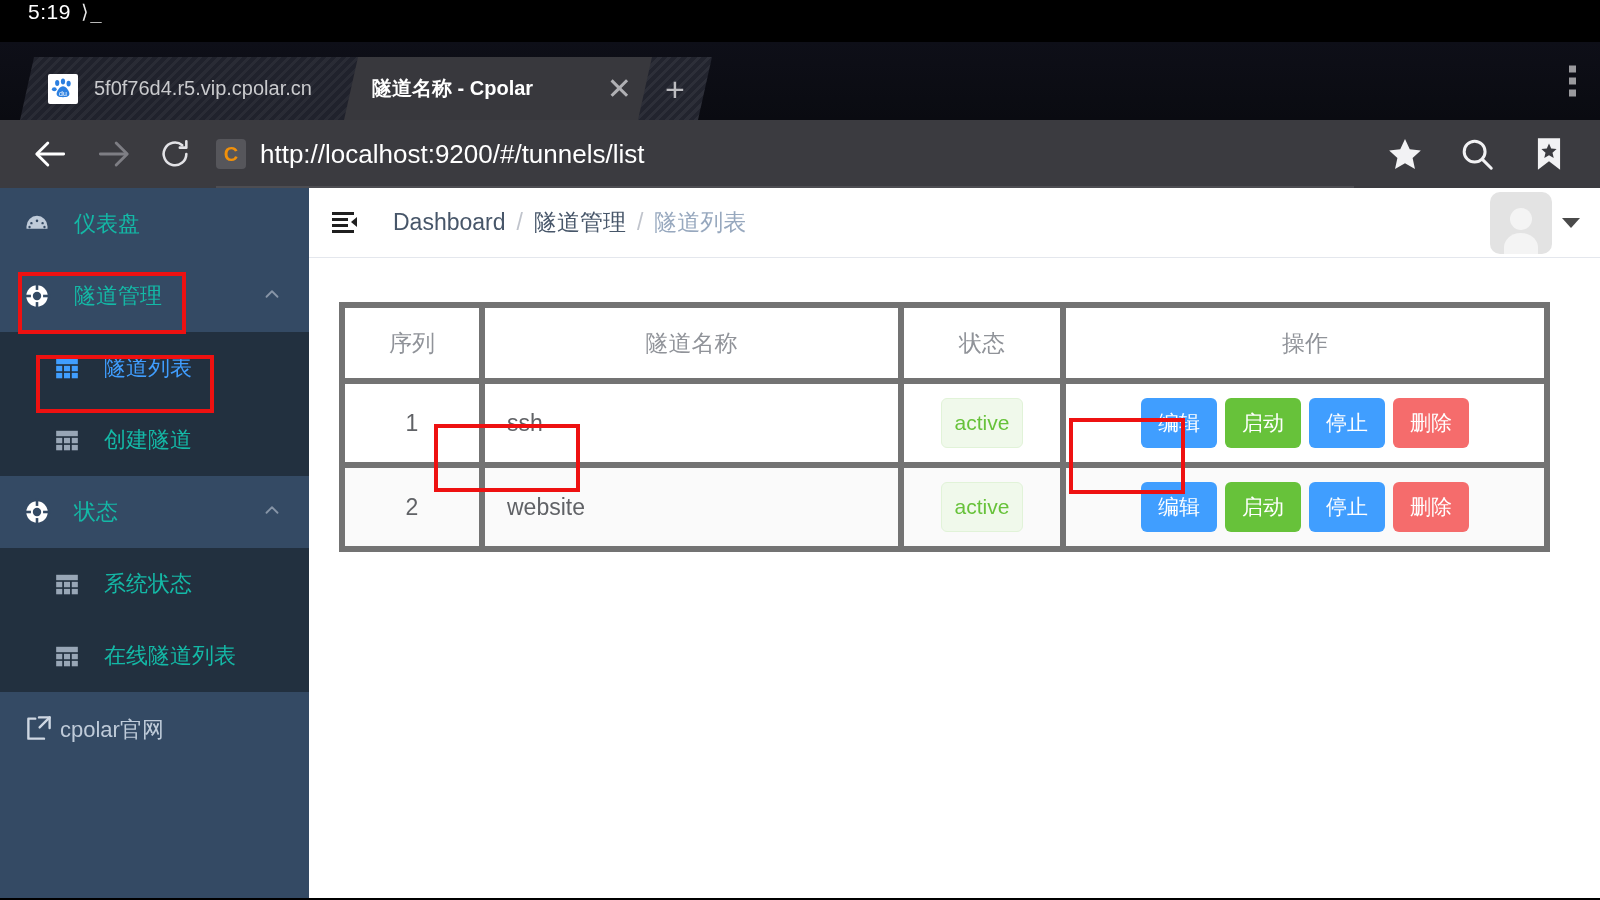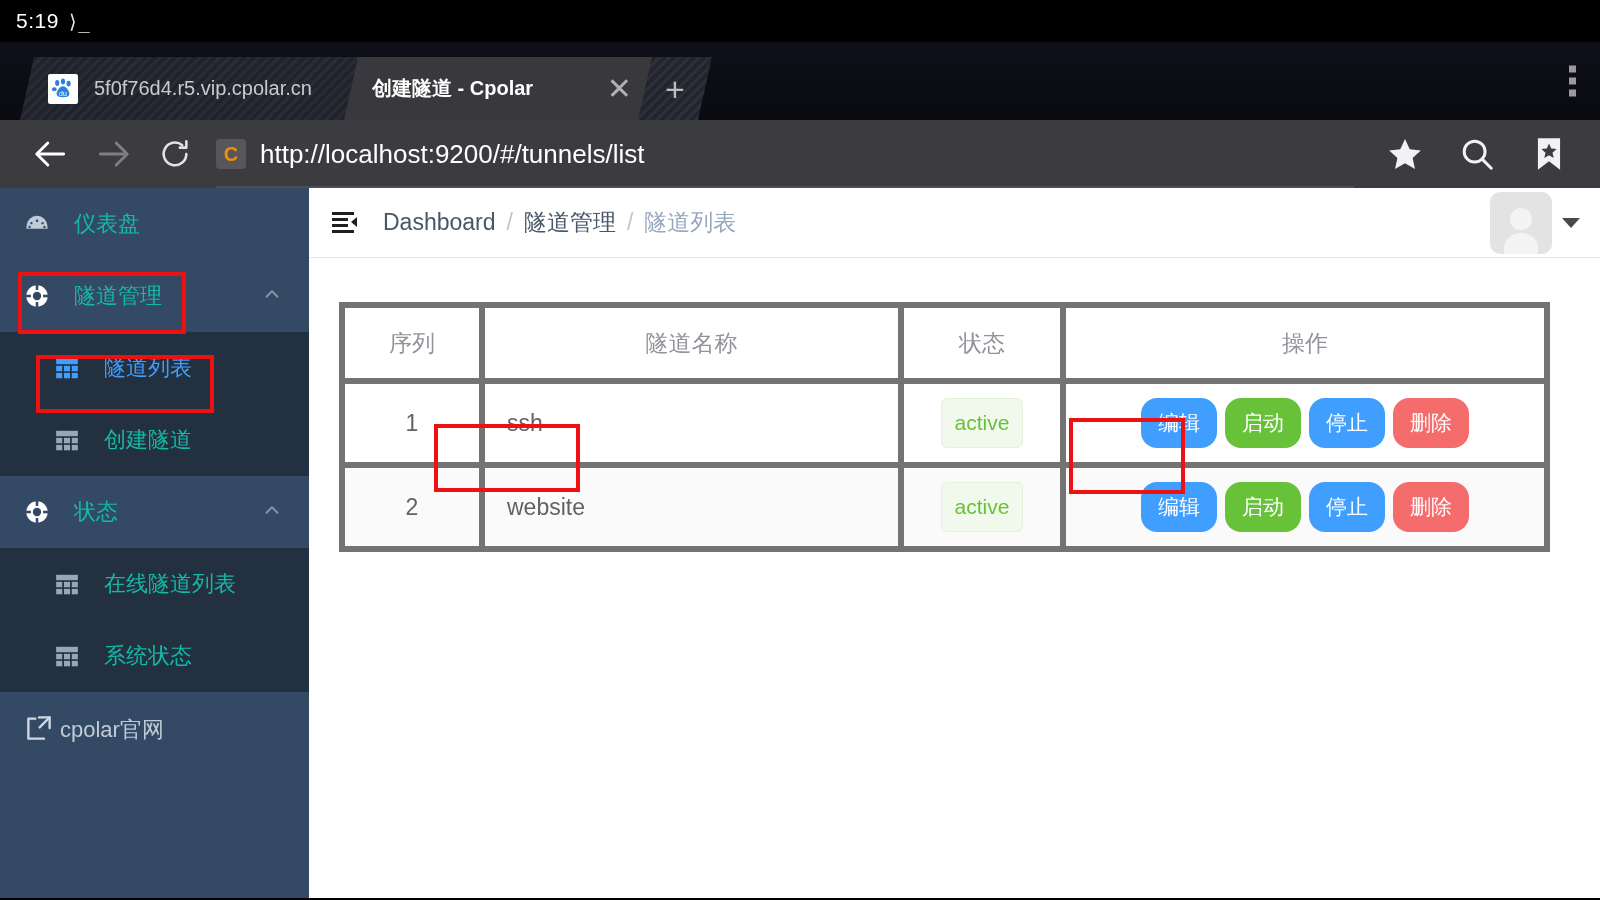--- a/index.html
+++ b/index.html
@@ -5,21 +5,21 @@
   * { box-sizing: border-box; margin: 0; padding: 0; }
   html, body {
     width: 1600px; height: 900px;
     font-family: "Liberation Sans", "DejaVu Sans", sans-serif;
     background: #000; overflow: hidden;
   }
 
   
   .statusbar {
     height: 42px; background: #000; color: #fff;
-    display: flex; align-items: center; padding-left: 16px; gap: 8px;
+    display: flex; padding-left: 16px; gap: 8px; margin-left: 12px;
   }
   .statusbar .clock { font-size: 21px; letter-spacing: .5px; }
   .statusbar .termicon { font-size: 19px; color: #e8e8e8; font-family: "DejaVu Sans Mono", monospace; }
 
   
   .browser { background: #0b0c12; }
   .tabstrip {
     height: 78px; position: relative;
     background: linear-gradient(180deg,#0e0f18 0%,#0a0b11 100%);
     display: flex; align-items: flex-end;
@@ -118,21 +118,21 @@
   .menu-item.grouped { background: #344a64; }
   .external {
     height: 76px; display: flex; align-items: center; padding-left: 24px; gap: 6px; cursor: pointer;
   }
   .external .ex-label { font-size: 22px; color: #bfcbd9; }
 
   
   .content { flex: 1 1 auto; background: #fff; display: flex; flex-direction: column; min-width: 0; }
   .topbar {
     height: 70px; border-bottom: 1px solid #e4e7ed; display: flex; align-items: center;
-    padding: 0 20px 0 22px; gap: 20px; background: #fff; flex: 0 0 auto;
+    padding: 0 20px 0 22px; gap: 30px; background: #fff; flex: 0 0 auto;
   }
   .fold-icon { cursor: pointer; display: flex; align-items: center; }
   .breadcrumb { display: flex; align-items: center; gap: 11px; font-size: 23px; }
   .bc-item { color: #475669; cursor: pointer; }
   .bc-item.current { color: #97a8be; cursor: default; }
   .bc-sep { color: #c0c4cc; }
   .user-area { margin-left: auto; display: flex; align-items: center; gap: 10px; cursor: pointer; }
   .avatar {
     width: 62px; height: 62px; border-radius: 10px; background: #e3e3e3;
     display: flex; align-items: flex-end; justify-content: center; overflow: hidden;
@@ -158,21 +158,21 @@
   .col-ops { width: 484px; }
 
   .tag-active {
     display: inline-flex; align-items: center; justify-content: center;
     min-width: 82px; height: 50px; padding: 0 2px;
     background: #f0f9eb; border: 1px solid #e1f3d8; border-radius: 6px;
     color: #67c23a; font-size: 21px;
   }
   .ops { display: flex; align-items: center; justify-content: center; gap: 8px; }
   .btn {
-    height: 50px; min-width: 76px; padding: 0 14px; border: none; border-radius: 16px;
+    height: 50px; min-width: 76px; padding: 0 14px; border: none; border-radius: 6px;
     color: #fff; font-size: 21px; cursor: pointer; font-family: inherit;
     display: inline-flex; align-items: center; justify-content: center;
   }
   .btn-primary { background: #409eff; }
   .btn-success { background: #67c23a; }
   .btn-danger  { background: #f56c6c; }
 
   
   .hl { position: absolute; border: 4px solid #ee1111; pointer-events: none; z-index: 50; }
 </style>
@@ -200,21 +200,21 @@
             <text x="12" y="19" font-size="7" fill="#fff" text-anchor="middle" font-family="sans-serif">du</text>
           </svg>
         </span>
         <span class="tab-title">5f0f76d4.r5.vip.cpolar.cn</span>
       </div>
     </div>
 
     <div class="tab tab-active tab-2">
       <div class="tab-bg"></div>
       <div class="tab-content">
-        <span class="tab-title">创建隧道 - Cpolar</span>
+        <span class="tab-title">隧道名称 - Cpolar</span>
       </div>
       <span class="tab-close">✕</span>
     </div>
 
     <div class="newtab">
       <div class="tab-bg"></div>
       <span>+</span>
     </div>
 
     <div class="kebab">
@@ -355,35 +355,35 @@
           <svg width="26" height="26" viewBox="0 0 24 24">
             <rect x="2" y="3.5" width="20" height="5" fill="#98a6b6"></rect>
             <rect x="2" y="10" width="5.6" height="5" fill="#98a6b6"></rect>
               <rect x="9.2" y="10" width="5.6" height="5" fill="#98a6b6"></rect>
               <rect x="16.4" y="10" width="5.6" height="5" fill="#98a6b6"></rect>
             <rect x="2" y="16.5" width="5.6" height="5" fill="#98a6b6"></rect>
               <rect x="9.2" y="16.5" width="5.6" height="5" fill="#98a6b6"></rect>
               <rect x="16.4" y="16.5" width="5.6" height="5" fill="#98a6b6"></rect>
           </svg>
         </span>
-        <span class="mi-label">在线隧道列表</span>
+        <span class="mi-label">系统状态</span>
       </div>
       <div class="menu-item">
         <span class="mi-icon">
           <svg width="26" height="26" viewBox="0 0 24 24">
             <rect x="2" y="3.5" width="20" height="5" fill="#98a6b6"></rect>
             <rect x="2" y="10" width="5.6" height="5" fill="#98a6b6"></rect>
               <rect x="9.2" y="10" width="5.6" height="5" fill="#98a6b6"></rect>
               <rect x="16.4" y="10" width="5.6" height="5" fill="#98a6b6"></rect>
             <rect x="2" y="16.5" width="5.6" height="5" fill="#98a6b6"></rect>
               <rect x="9.2" y="16.5" width="5.6" height="5" fill="#98a6b6"></rect>
               <rect x="16.4" y="16.5" width="5.6" height="5" fill="#98a6b6"></rect>
           </svg>
         </span>
-        <span class="mi-label">系统状态</span>
+        <span class="mi-label">在线隧道列表</span>
       </div>
     </div>
 
     <div class="external">
       <span class="mi-icon">
         <svg width="30" height="30" viewBox="0 0 24 24" fill="none" stroke="#cfd8e3" stroke-width="1.9" stroke-linecap="round" stroke-linejoin="round">
           <polyline points="12,3.5 20.5,3.5 20.5,12"></polyline>
             <line x1="20.5" y1="3.5" x2="12.5" y2="11.5"></line>
           <polyline points="16,20.5 3.5,20.5 3.5,4.5 9,4.5"></polyline>
         </svg>

